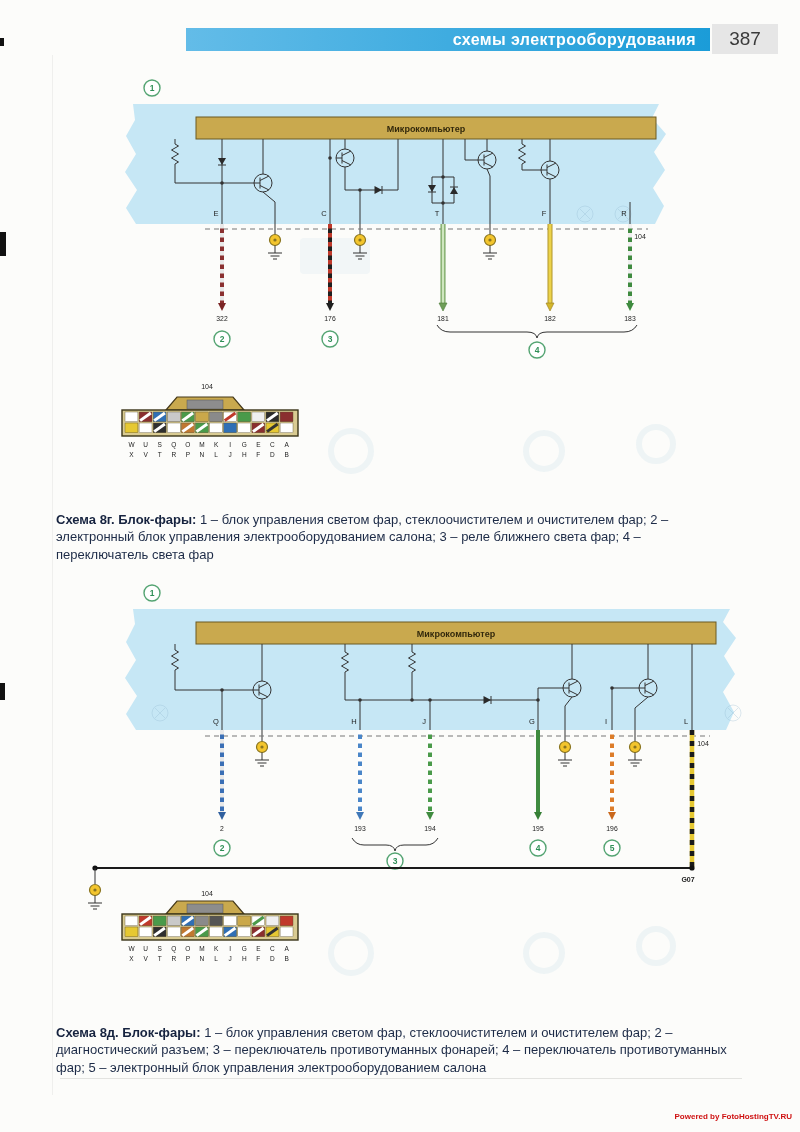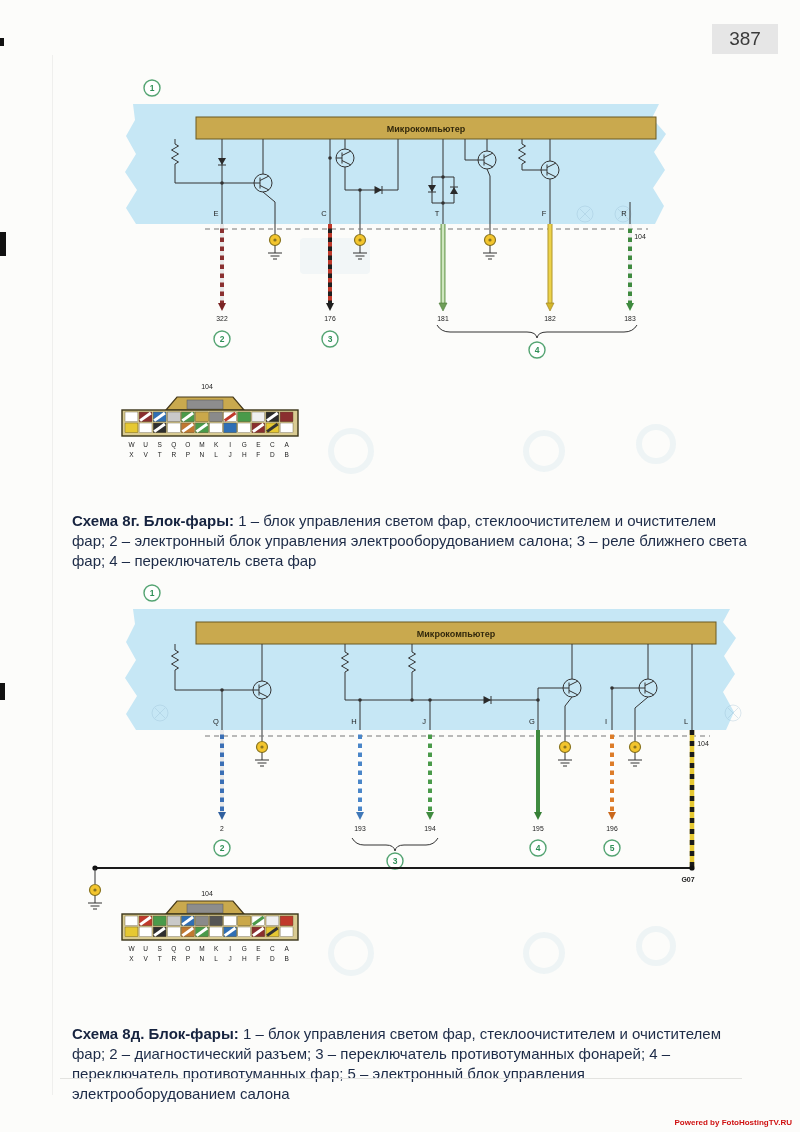--- a/index.html
+++ b/index.html
@@ -7,27 +7,27 @@
   .page{position:relative;width:800px;height:1132px;background:#fcfcfa;overflow:hidden;
         font-family:"Liberation Sans",sans-serif;margin:0 auto}
   
   .hdr-bar{position:absolute;left:186px;top:28px;width:524px;height:23px;
            background:linear-gradient(90deg,#63bce8,#1b9cd8);display:flex;align-items:center;
            justify-content:flex-end;padding-right:14px}
   .hdr-bar span{color:#ffffff;font-size:16px;font-weight:bold;letter-spacing:.4px}
   .pagenum{position:absolute;left:712px;top:24px;width:66px;height:30px;background:#e6e6e6;
            display:flex;align-items:center;justify-content:center;font-size:19px;color:#3a3a3a}
   
-  .caption{position:absolute;left:72px;width:678px;font-size:15px;line-height:1.34;color:#1d2b47}
+  .caption{position:absolute;left:56px;width:678px;font-size:13px;line-height:1.34;color:#1d2b47}
   .caption b{color:#16233f}
   #cap1{top:511px}
   #cap2{top:1024px}
   .rule{position:absolute;left:60px;top:1078px;width:682px;height:1px;background:#e3e3e0}
   
-  .footer{position:absolute;right:8px;bottom:5px;font-size:8px;font-weight:bold;color:#cf1212}
+  .footer{position:absolute;right:8px;bottom:11px;font-size:8px;font-weight:bold;color:#cf1212}
   
   .mark{position:absolute;background:#111}
   .fold{position:absolute;left:52px;top:55px;width:1px;height:1040px;background:rgba(0,0,0,.05)}
   .ghost{position:absolute;border-radius:50%;border:6px solid rgba(60,140,190,.07)}
   .ghostr{position:absolute;background:rgba(60,140,190,.05);border-radius:4px}
   
   svg.canvas{position:absolute;left:0;top:0}
   .ck{stroke:#333;fill:none;stroke-width:1}
   .dash{stroke:#777;stroke-width:1;stroke-dasharray:5 4;fill:none}
   text{font-family:"Liberation Sans",sans-serif;fill:#222}
@@ -51,20 +51,23 @@
   <div class="fold"></div>
   <div class="ghost" style="left:328px;top:428px;width:46px;height:46px"></div>
   <div class="ghost" style="left:523px;top:430px;width:42px;height:42px"></div>
   <div class="ghost" style="left:636px;top:424px;width:40px;height:40px"></div>
   <div class="ghost" style="left:328px;top:930px;width:46px;height:46px"></div>
   <div class="ghost" style="left:523px;top:932px;width:42px;height:42px"></div>
   <div class="ghost" style="left:636px;top:926px;width:40px;height:40px"></div>
   <div class="ghostr" style="left:300px;top:238px;width:70px;height:36px"></div>
   <div class="ghostr" style="left:585px;top:120px;width:60px;height:40px"></div>
 
+  <div class="hdr-bar">
+    <span>схемы электрооборудования</span>
+  </div>
   <div class="pagenum">387</div>
 
   <svg class="canvas" width="800" height="1132" viewBox="0 0 800 1132">
     <defs>
       <g id="npn">
         <circle r="9" class="ck"></circle>
         <line x1="-3" y1="-5.5" x2="-3" y2="5.5" class="ck"></line>
         <line x1="-9" y1="0" x2="-3" y2="0" class="ck"></line>
         <line x1="-3" y1="-2.5" x2="6" y2="-7" class="ck"></line>
         <line x1="-3" y1="2.5" x2="6" y2="7" class="ck"></line>

